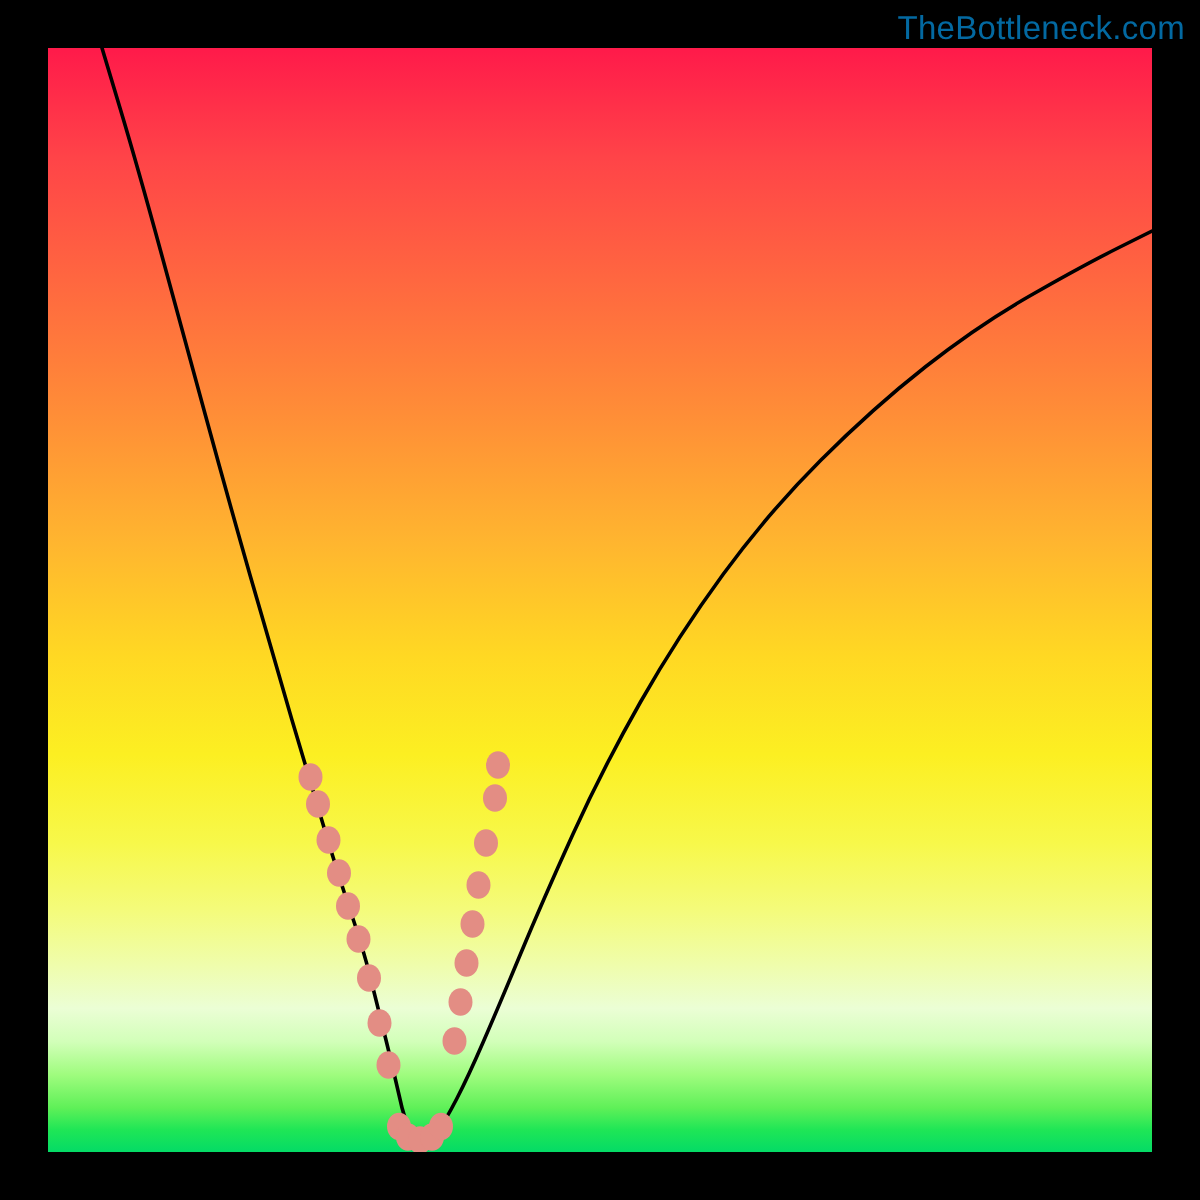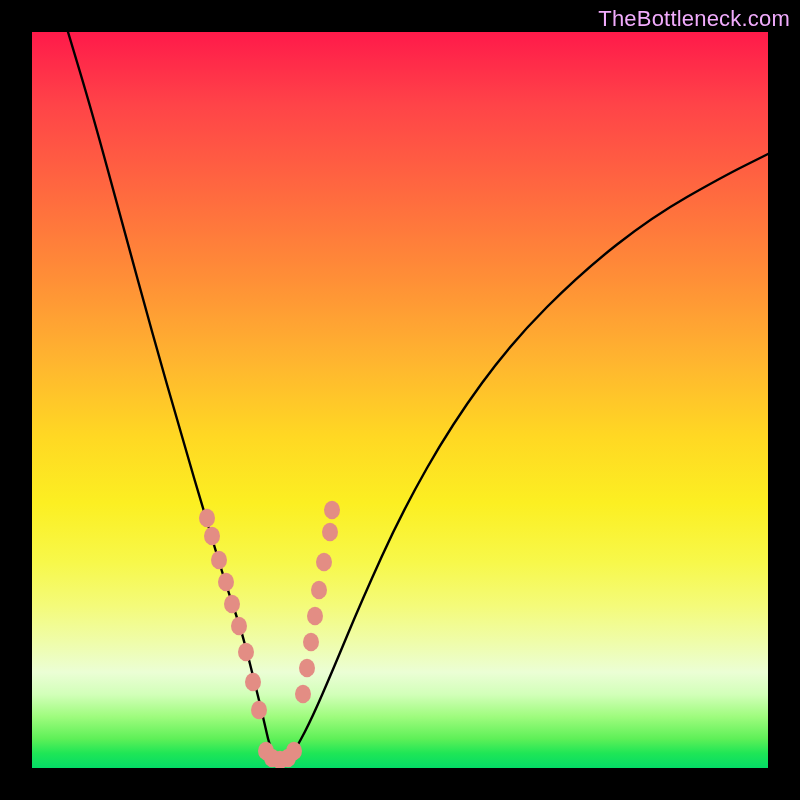--- a/index.html
+++ b/index.html
@@ -40,21 +40,21 @@
       #d2ffb9 90%,
       #9ffc7e 93%,
       #5ff058 96%,
       #1fe656 98%,
       #04db66 100%);
   }
   .watermark {
     position: absolute;
     top: 6px;
     right: 10px;
-    color: #f0abfc;
+    color: #0369a1;
     font-size: 22px;
     font-weight: 500;
     letter-spacing: 0.2px;
     user-select: none;
   }
   svg.curve {
     position: absolute;
     top: 0;
     left: 0;
     width: 736px;

